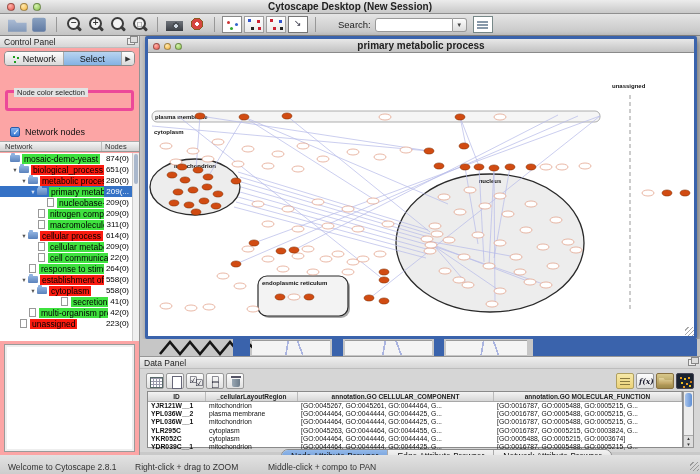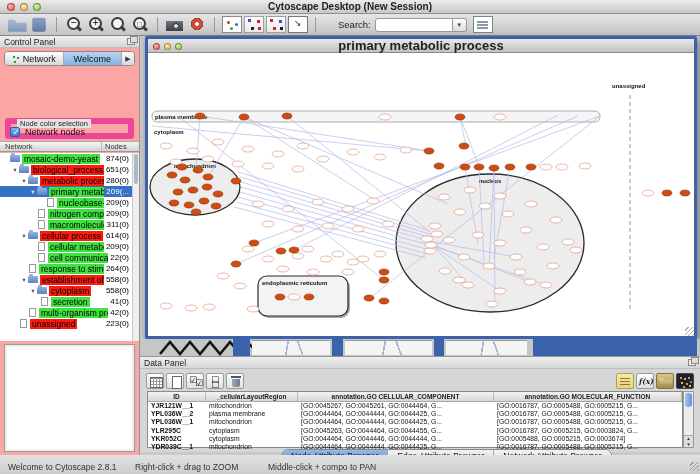--- a/index.html
+++ b/index.html
@@ -47,21 +47,21 @@
   
   .cpanel{position:absolute;left:0;top:36px;width:140px;height:419px;background:#fca5a5;border-right:1px solid #949494}
   .panel-head{height:12px;display:flex;align-items:center;padding:0 4px;font-size:8.5px;color:#222;background:linear-gradient(#efefef,#d6d6d6);border-bottom:1px solid #bdbdbd}
   .float-icon{margin-left:auto;width:8px;height:7px;border:1px solid #888;background:#eee;position:relative}
   .float-icon::before{content:"";position:absolute;left:2px;top:-3px;width:6px;height:5px;border:1px solid #888;background:#ddd}
   .cp-tabs{position:absolute;left:4px;right:4px;top:15px;height:15px;display:flex;border:1px solid #8a8a8a;border-radius:4px;overflow:hidden;background:#dcdcdc}
   .cp-tab{flex:1;display:flex;align-items:center;justify-content:center;gap:3px;font-size:9px;color:#111;background:linear-gradient(#fdfdfd,#d9d9d9);border-right:1px solid #aaa}
   .cp-tab.sel{background:linear-gradient(#b9d4f0,#84b2e4)}
   .cp-tab-arrow{width:12px;flex:none;display:flex;align-items:center;justify-content:center;font-size:7px;color:#333;background:linear-gradient(#fdfdfd,#d9d9d9)}
   .mini-net-icon{width:8px;height:8px;flex:none;background:radial-gradient(circle at 2px 2px,#1d9e1d 0 1.3px,rgba(0,0,0,0) 1.3px),radial-gradient(circle at 6px 3px,#1d9e1d 0 1.3px,rgba(0,0,0,0) 1.3px),radial-gradient(circle at 3px 7px,#1d9e1d 0 1.3px,rgba(0,0,0,0) 1.3px)}
-  .groupbox{position:absolute;left:5px;right:5px;top:82px;height:21px;border:6px solid #ec4899;border-radius:3px}
+  .groupbox{position:absolute;left:5px;right:5px;top:54px;height:21px;border:3px solid #ec4899;border-radius:3px}
   .gb-legend{position:absolute;top:-5px;left:6px;background:#e3e3e3;padding:0 3px;font-size:7.5px;color:#222}
   .dropdown{position:absolute;left:6px;right:6px;top:4px;height:13px;background:linear-gradient(#fff,#e6e6e6);border:1px solid #989898;border-radius:3px;font-size:8.5px;display:flex;align-items:center;padding-left:9px;color:#111}
   .dd-btn{position:absolute;right:-1px;top:-1px;bottom:-1px;width:13px;background:linear-gradient(#8ab4ec,#4a82cc);border:1px solid #3a6cb0;border-radius:0 3px 3px 0;color:#fff;font-size:4.5px;display:flex;flex-direction:column;align-items:center;justify-content:center;line-height:4px}
   .cbrow{position:absolute;top:91px;left:10px;display:flex;gap:5px;font-size:9px;align-items:center;color:#111}
   .cb{width:10px;height:10px;border-radius:2px;background:linear-gradient(#7fb2f0,#3a78d0);border:1px solid #2a5caa;position:relative}
   .cb::after{content:"✓";position:absolute;left:1.5px;top:-1px;color:#fff;font-size:8.5px}
   .tree-head{position:absolute;top:105px;left:0;right:0;height:11px;background:linear-gradient(#f5f5f5,#d2d2d2);border-top:1px solid #aaa;border-bottom:1px solid #979797;font-size:7.5px;color:#333;display:flex;align-items:center}
   .th1{flex:1;padding-left:5px}
   .th2{width:38px;border-left:1px solid #bbb;padding-left:3px}
   .tree{position:absolute;top:117px;left:0;right:0;height:188px;background:#fff;overflow:hidden}
@@ -76,21 +76,21 @@
   .tlabel.green{background:#3fe23f}
   .tlabel.red{background:#fb1b10}
   .tnodes{margin-left:auto;padding:0 10px 0 2px;font-size:8px;flex:none}
   .tree-row.sel .tnodes{color:#fff}
   .tree-scroll{position:absolute;top:117px;right:0;width:7px;height:188px;background:#efefef;border-left:1px solid #ccc}
   .tree-thumb{position:absolute;top:1px;left:1px;width:4px;height:30px;border-radius:2px;background:#aab8cc}
   .birdseye{position:absolute;top:308px;left:4px;right:4px;bottom:3px;background:#fff;border:1px solid #9a9a9a;box-shadow:inset 0 0 0 2px #eee}
 
   
   .netwin{position:absolute;left:145px;top:36px;width:552px;height:303px;border:3px solid #3a63ac;border-radius:2px;background:#fff;box-shadow:2px 3px 7px rgba(0,0,0,.45)}
-  .nw-title{height:14px;background:linear-gradient(#e8e8e8,#c2c2c2);border-bottom:1px solid #8a8a8a;position:relative;display:flex;align-items:center;justify-content:center;font-size:13px;font-weight:bold;color:#222}
+  .nw-title{height:14px;background:linear-gradient(#e8e8e8,#c2c2c2);border-bottom:1px solid #8a8a8a;position:relative;display:flex;align-items:center;justify-content:center;font-size:10px;font-weight:bold;color:#222}
   .nw-title .lights{left:5px;top:3.5px;gap:4px}
   .nw-title .light{width:7px;height:7px}
   .nw-canvas{position:absolute;top:15px;left:0;right:0;bottom:0;background:#fff;overflow:hidden}
   .grip{position:absolute;right:0;bottom:0;width:9px;height:9px;background:repeating-linear-gradient(135deg,rgba(0,0,0,0) 0 2px,#aaa 2px 3px)}
   .edge{stroke:#b6bbe9;stroke-width:0.8;fill:none;opacity:.9}
   .n-fill{fill:#d14b12;stroke:#7a2d00;stroke-width:0.5}
   .n-out{fill:#fff;stroke:#e09a80;stroke-width:0.7}
   .region-band{fill:#f5f5f5;stroke:#999;stroke-width:0.8}
   .region-ell{fill:#ededed;stroke:#2a2a2a;stroke-width:1.3}
   .region-rr{fill:#f3f3f3;stroke:#2a2a2a;stroke-width:1.2}
@@ -193,21 +193,21 @@
     <div class="panel-head">
       <span>Control Panel</span>
       <span class="float-icon"></span>
     </div>
     <div class="cp-tabs">
       <span class="cp-tab">
         <span class="mini-net-icon"></span>
         <span>Network</span>
       </span>
       <span class="cp-tab sel">
-        <span>Welcome</span>
+        <span>Select</span>
       </span>
       <span class="cp-tab-arrow">▶</span>
     </div>
     <div class="groupbox">
       <span class="gb-legend">Node color selection</span>
     </div>
     <div class="cbrow">
       <span class="cb"></span>
       <span>Network nodes</span>
     </div>
@@ -287,21 +287,21 @@
           <span class="fold-ic"></span>
           <span class="tlabel red">establishment of lo</span>
           <span class="tnodes">558(0)</span>
         </div>
         <div class="tree-row" style="padding-left: 29px;">
           <span class="tri">▼</span>
           <span class="fold-ic"></span>
           <span class="tlabel red">cytoplasm</span>
           <span class="tnodes">558(0)</span>
         </div>
-        <div class="tree-row" style="padding-left: 32px;">
+        <div class="tree-row" style="padding-left: 52px;">
           <span class="tri"></span>
           <span class="file-ic"></span>
           <span class="tlabel green">secretion</span>
           <span class="tnodes">41(0)</span>
         </div>
         <div class="tree-row" style="padding-left: 20px;">
           <span class="tri"></span>
           <span class="file-ic"></span>
           <span class="tlabel green">multi-organism pro</span>
           <span class="tnodes">42(0)</span>

